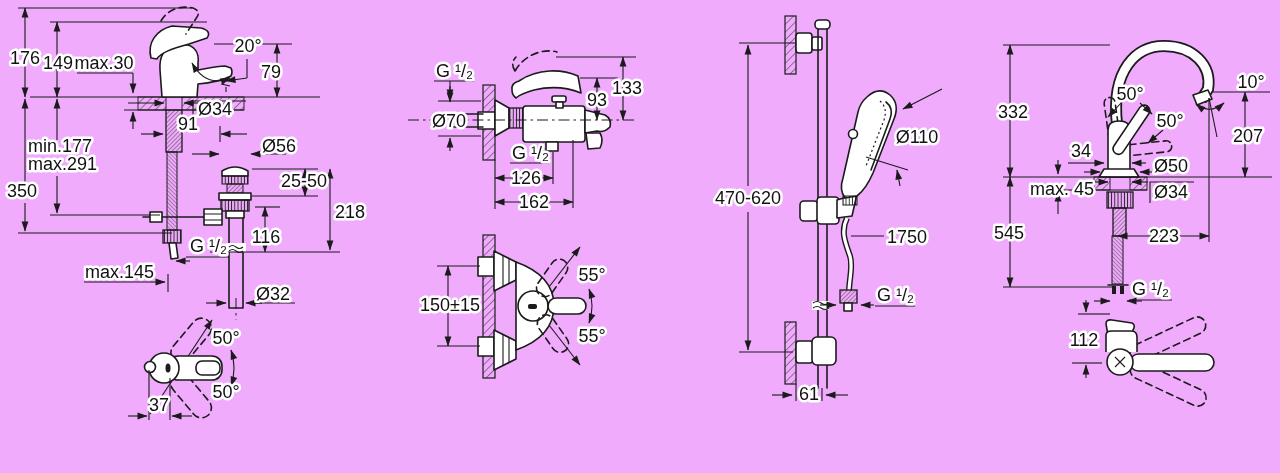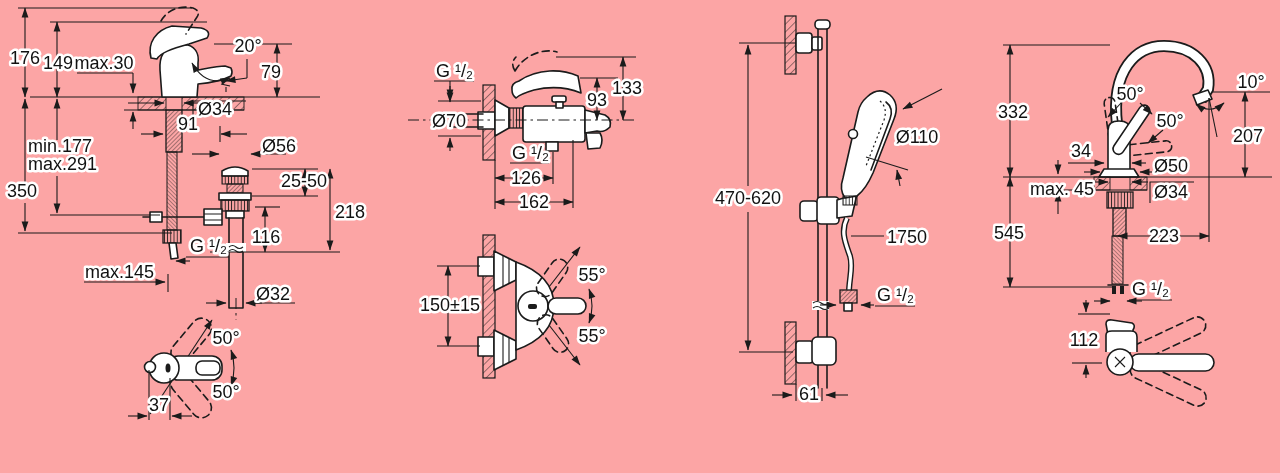--- a/index.html
+++ b/index.html
@@ -1,16 +1,16 @@
 <!DOCTYPE html>
 <html><head>
 <meta charset="utf-8">
 <style>
   html,body{margin:0;padding:0;background:#f2f2f2;}
-  .stage{width:1280px;height:473px;background:#fca5a5;position:relative;overflow:hidden;}
+  .stage{width:1280px;height:473px;background:#f0abfc;position:relative;overflow:hidden;}
   svg{display:block;}
   .d{fill:none;stroke:#1b1b1b;stroke-width:1.6;stroke-linecap:round;stroke-linejoin:round;}
   .df{fill:#ffffff;stroke:#1b1b1b;stroke-width:1.6;stroke-linejoin:round;}
   .m{fill:none;stroke:#1b1b1b;stroke-width:1.1;stroke-linecap:butt;}
   .hx{stroke:#1b1b1b;stroke-width:0.9;}
   .dash{stroke-dasharray:7 4.5;}
   .cl{stroke-dasharray:11 4 2.5 4;stroke-width:1;}
   .dot{fill:none;stroke:#1b1b1b;stroke-width:1.2;stroke-dasharray:2 2.8;}
   .tubeo{fill:none;stroke:#1b1b1b;}
   .tubei{fill:none;stroke:#ffffff;}

